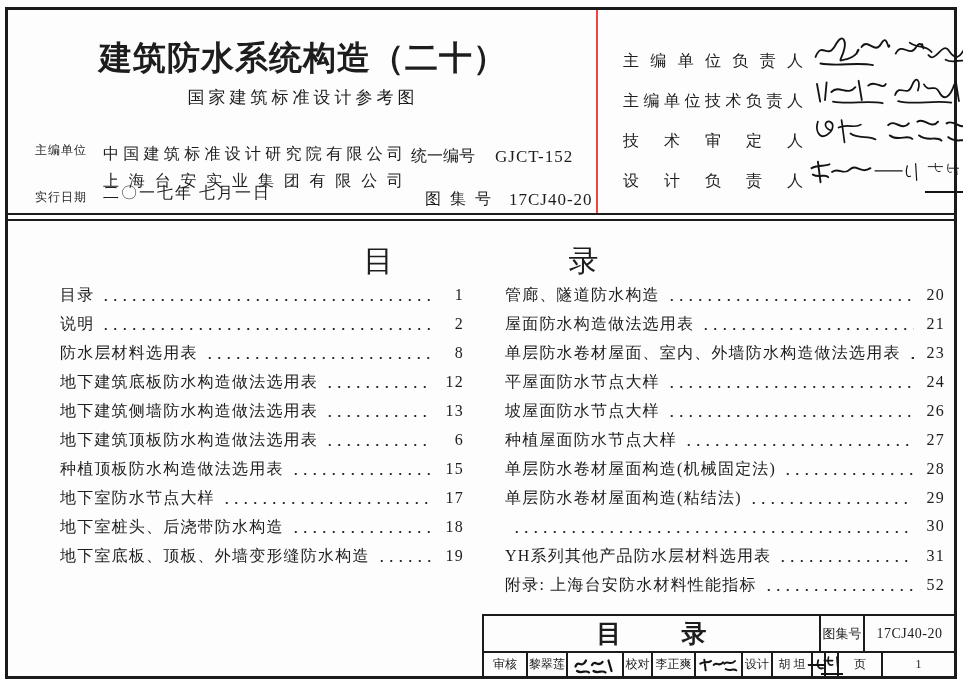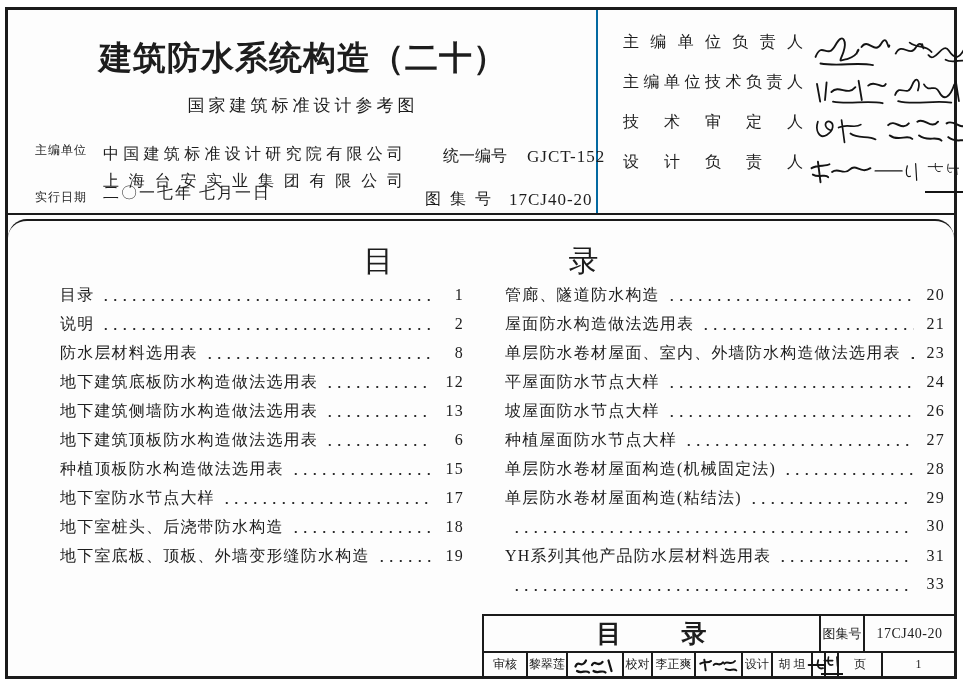--- a/index.html
+++ b/index.html
@@ -2,49 +2,49 @@
 <html><head>
 <meta charset="utf-8">
 <style>
   html,body{margin:0;padding:0;background:#fff;}
   body{width:963px;height:685px;position:relative;overflow:hidden;
        font-family:"Liberation Serif","DejaVu Serif",serif;color:#1d1d1d;}
   .page{position:absolute;left:5px;top:7px;right:6px;bottom:6px;
         border:3px solid #1b1b1b;background:#fdfdfd;display:flex;flex-direction:column;}
   
   .header{height:203px;display:flex;border-bottom:2px solid #1b1b1b;flex:none;}
-  .header-left{width:588px;border-right:2px solid #0369a1;position:relative;flex:none;}
+  .header-left{width:588px;border-right:2px solid #ef4444;position:relative;flex:none;}
   .header-right{flex:1;position:relative;}
   .gap{height:4px;flex:none;}
   .doc-title{position:absolute;left:40px;top:26px;width:510px;text-align:center;
              font-family:"DejaVu Sans","Liberation Sans",sans-serif;
              font-size:33px;font-weight:700;letter-spacing:1px;}
-  .doc-subtitle{position:absolute;left:40px;top:84px;width:510px;text-align:center;
+  .doc-subtitle{position:absolute;left:40px;top:76px;width:510px;text-align:center;
                 font-size:17px;letter-spacing:4px;}
   .lbl{font-size:12px;letter-spacing:1px;white-space:nowrap;}
   .jz{display:inline-block;text-align:justify;text-align-last:justify;white-space:normal;}
   .ed-label{position:absolute;left:27px;top:132px;}
   .ed-units{position:absolute;left:95px;top:118px;width:300px;line-height:27px;font-size:16px;margin-top:12px;}
   .ed-units .jz{width:300px;}
   .date-label{position:absolute;left:27px;top:179px;}
   .date-value{position:absolute;left:95px;top:173px;font-size:16px;letter-spacing:2px;white-space:nowrap;}
-  .code-row1{position:absolute;left:435px;top:136px;white-space:nowrap;}
+  .code-row1{position:absolute;left:403px;top:136px;white-space:nowrap;}
   .code-row2{position:absolute;left:417px;top:179px;white-space:nowrap;}
   .code-label{display:inline-block;width:66px;font-size:16px;vertical-align:middle;}
   .code-value{display:inline-block;margin-left:14px;font-size:17px;letter-spacing:1px;vertical-align:middle;
               font-family:"Liberation Serif","DejaVu Serif",serif;}
-  .sig-row{position:absolute;left:25px;right:8px;height:40px;display:flex;align-items:flex-start;}
+  .sig-row{position:absolute;left:25px;right:8px;height:40px;display:flex;align-items:flex-end;}
   .sig-row .jz{width:180px;flex:none;font-size:16px;}
   .sig-area{flex:1;display:flex;align-items:center;height:40px;margin-left:6px;}
   .sig{overflow:visible;flex:none;}
   .sig path{stroke:#141414;fill:none;stroke-width:2.3;stroke-linecap:round;stroke-linejoin:round;}
   .sig.bold path{stroke-width:3;}
   .uline{border-bottom:2px solid #141414;}
   
-  .content{flex:1;border-top:2px solid #1b1b1b;position:relative;border-radius:19px;}
+  .content{flex:1;border-top:2px solid #1b1b1b;position:relative;}
   .toc-header{position:absolute;left:0;top:20px;width:100%;text-align:center;}
   .toc-header .jz{width:235px;font-size:30px;letter-spacing:0;}
   .toc-cols{position:absolute;top:64px;left:0;right:0;}
   .toc-col{position:absolute;top:0;}
   .toc-col.left{left:52px;width:404px;}
   .toc-col.right{left:497px;width:440px;}
   .toc-row{display:flex;align-items:baseline;height:29px;font-size:16px;letter-spacing:1.2px;}
   .toc-label{white-space:nowrap;flex:none;}
   .leader{flex:1;align-self:center;height:10px;margin:0 5px 0 7px;
           background-image:radial-gradient(circle,#2b2b2b 1.1px,transparent 1.45px);
@@ -253,22 +253,23 @@
         <div class="toc-row">
             <span class="leader"></span>
             <span class="toc-page">30</span>
           </div>
         <div class="toc-row">
             <span class="toc-label">YH系列其他产品防水层材料选用表</span>
             <span class="leader"></span>
             <span class="toc-page">31</span>
           </div>
         <div class="toc-row">
-            <span class="leader"></span>
-            <span class="toc-page">33</span>
+            <span class="toc-label">附录: 上海台安防水材料性能指标</span>
+            <span class="leader"></span>
+            <span class="toc-page">52</span>
           </div>
       </div>
     </div>
 
     <div class="tb">
       <div class="tb-row tb-row1">
         <div class="c tb-title">
             <span class="jz">目录</span>
           </div>
         <div class="c w-atl">图集号</div>

